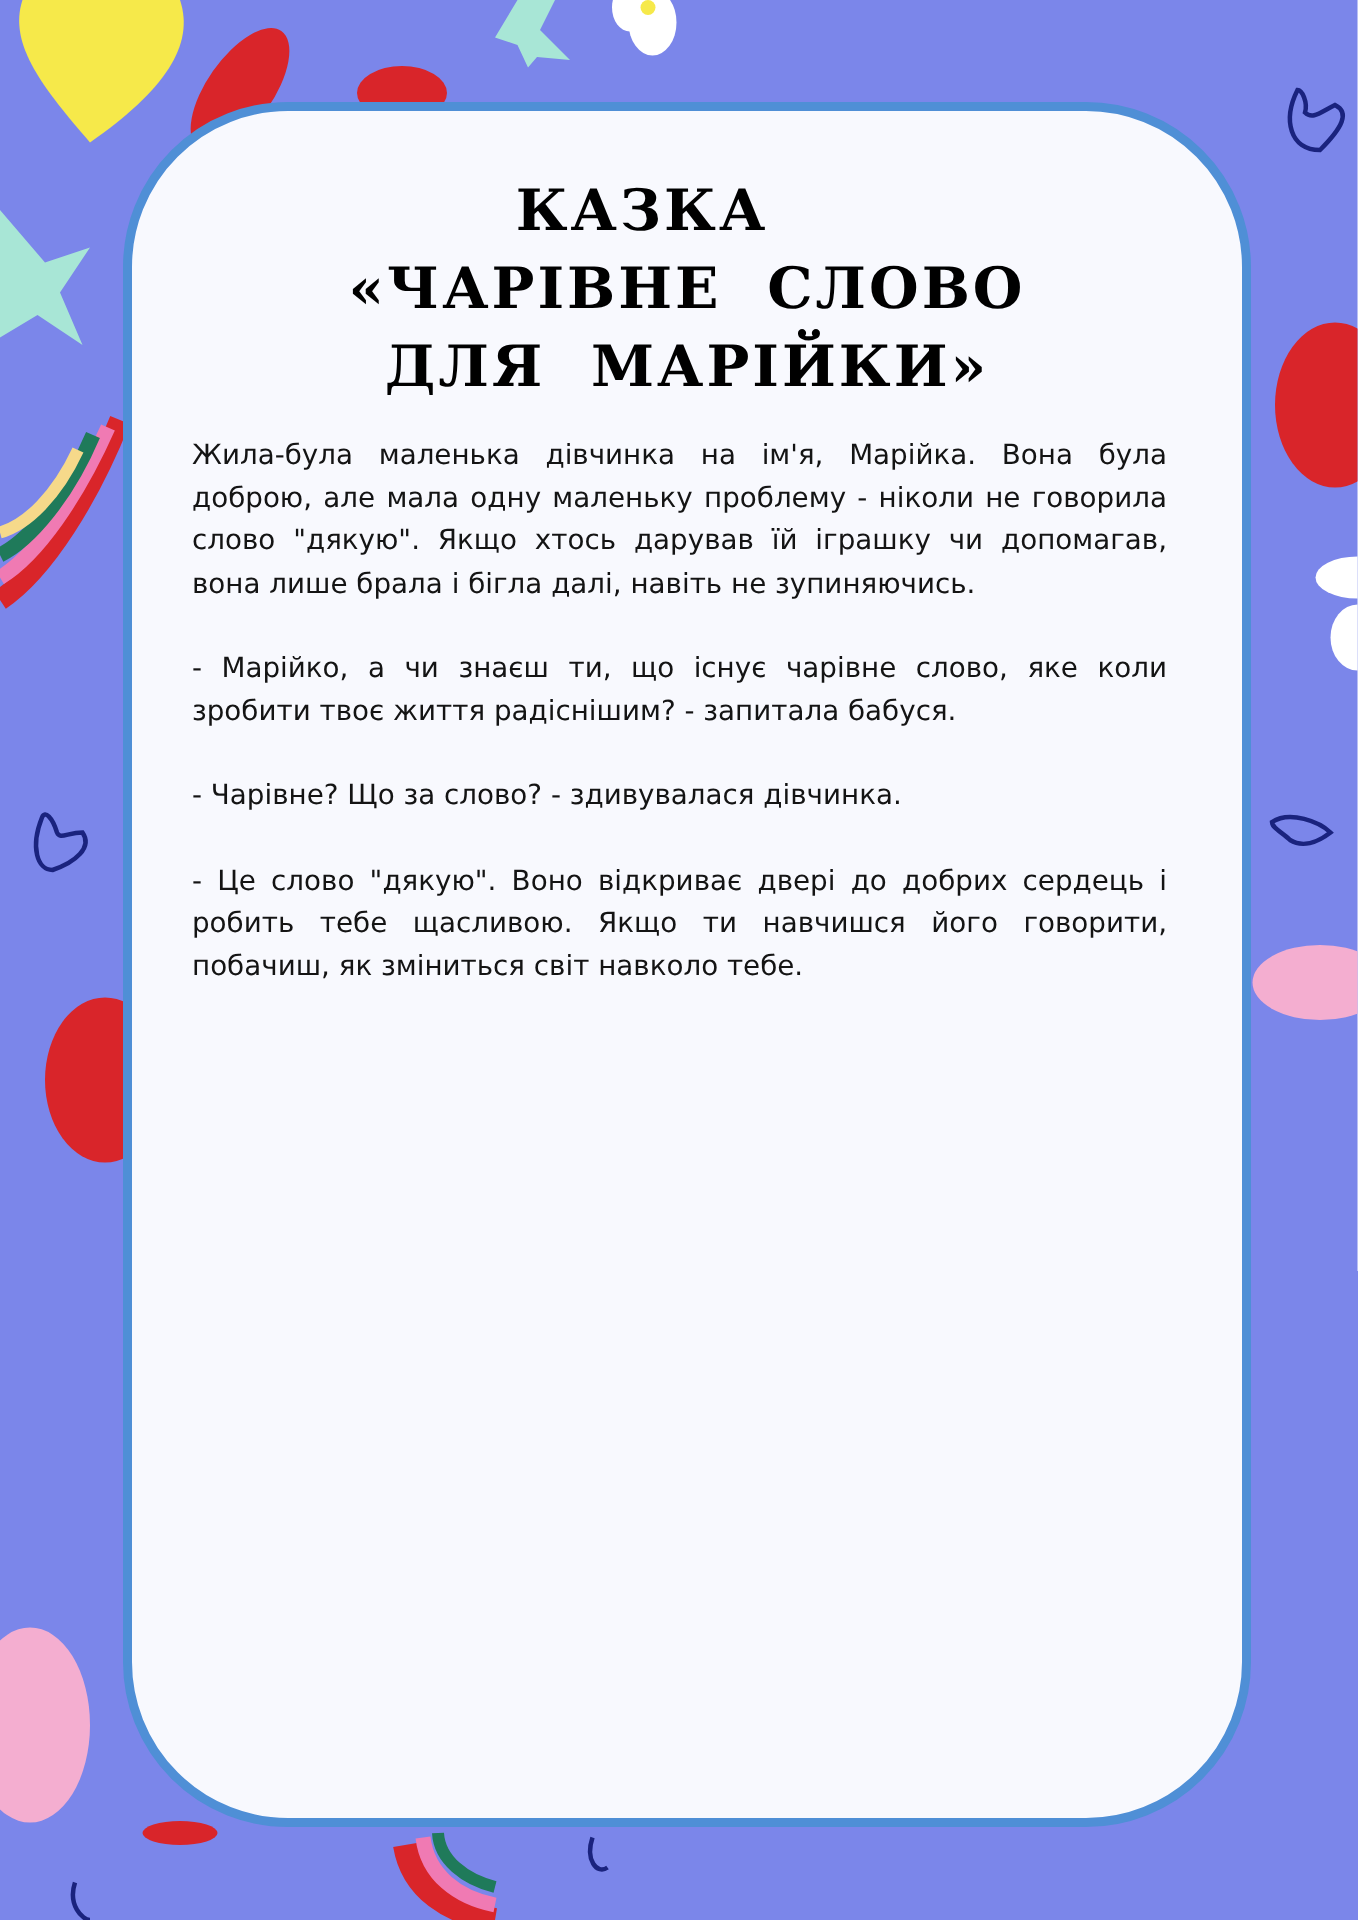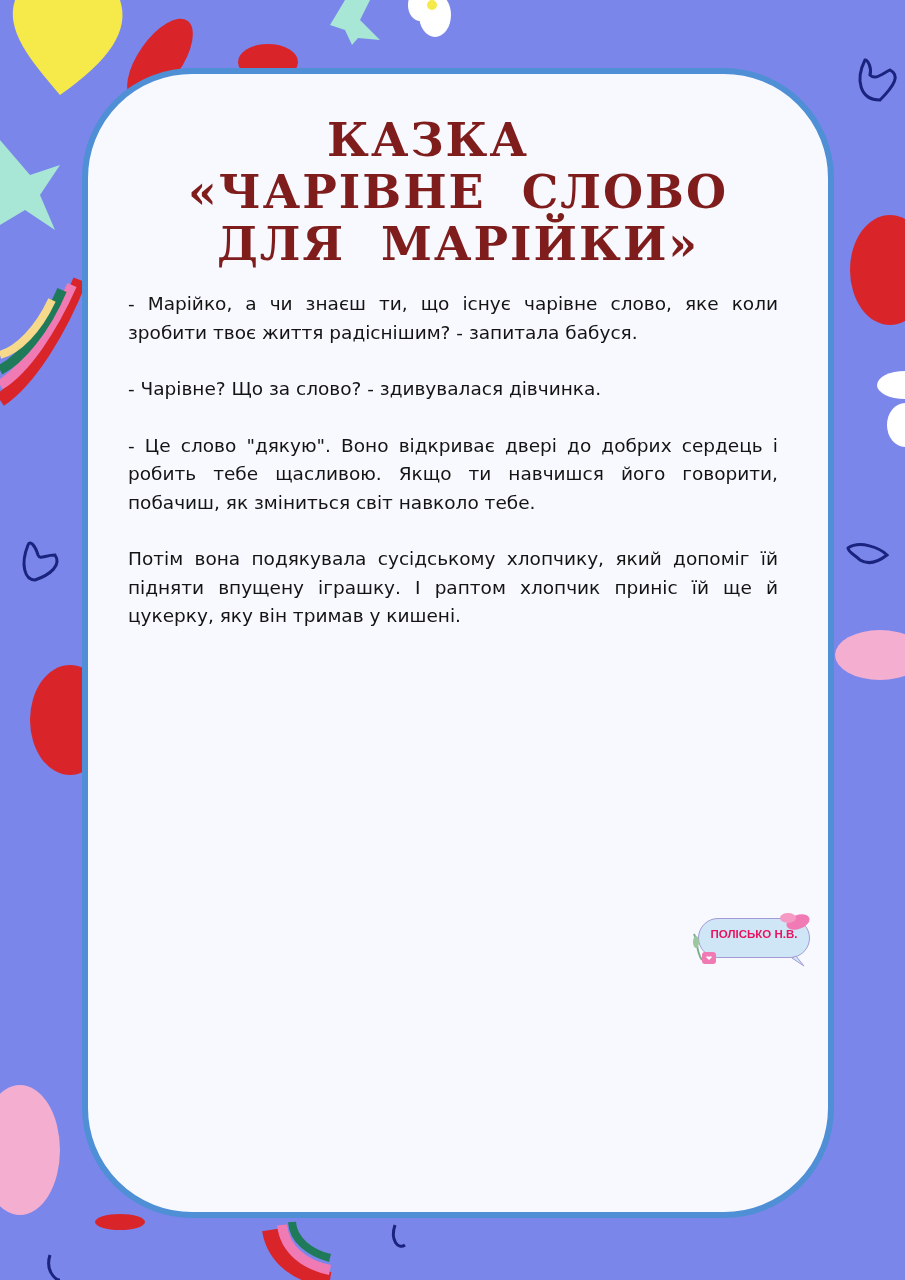--- a/index.html
+++ b/index.html
@@ -9,23 +9,23 @@
     font-family: "DejaVu Sans", sans-serif;
   }
   .deco { position: absolute; }
   .card {
     position: absolute; left: 82px; top: 68px; width: 752px; height: 1150px;
     background: #f8f9fe; border: 6px solid #4f8fd6; border-radius: 110px;
     box-sizing: border-box; overflow: hidden;
   }
   .title {
     position: absolute; left: 0; right: 0; top: 40px;
-    text-align: center; color: #7f1d1d;
+    text-align: center; color: #000000;
     font-family: "DejaVu Serif", serif; font-weight: bold;
-    font-size: 46px; line-height: 52px; letter-spacing: 2px;
+    font-size: 38px; line-height: 52px; letter-spacing: 2px;
   }
   .title .l1 { padding-right: 60px; }
   .title .l3 { }
   .body {
     position: absolute; left: 40px; top: 216px; width: 650px;
     color: #141414; font-size: 18.5px; line-height: 28.5px;
     font-family: "DejaVu Sans", sans-serif;
   }
   .body p { margin: 0 0 28px 0; text-align: justify; }
   .badge {
@@ -91,32 +91,19 @@
 </svg>
 
 <div class="card">
   <div class="title">
     <div class="l1">КАЗКА</div>
     <div class="l2" style="white-space:pre">«ЧАРІВНЕ  СЛОВО</div>
     <div class="l3" style="white-space:pre">ДЛЯ  МАРІЙКИ»</div>
   </div>
 
   <div class="body">
+    <p>Жила-була маленька дівчинка на ім'я, Марійка. Вона була доброю, але мала одну маленьку проблему - ніколи не говорила слово "дякую". Якщо хтось дарував їй іграшку чи допомагав, вона лише брала і бігла далі, навіть не зупиняючись.</p>
     <p>- Марійко, а чи знаєш ти, що існує чарівне слово, яке коли зробити твоє життя радіснішим? - запитала бабуся.</p>
     <p>- Чарівне? Що за слово? - здивувалася дівчинка.</p>
     <p>- Це слово "дякую". Воно відкриває двері до добрих сердець і робить тебе щасливою. Якщо ти навчишся його говорити, побачиш, як зміниться світ навколо тебе.</p>
-    <p>Потім вона подякувала сусідському хлопчику, який допоміг їй підняти впущену іграшку. І раптом хлопчик приніс їй ще й цукерку, яку він тримав у кишені.</p>
   </div>
 
-  <div class="badge">
-    <div class="bubble"></div>
-    <svg style="position:absolute;left:0;top:0" width="124" height="58">
-      <ellipse cx="110" cy="10" rx="12" ry="7" fill="#f07ab3" transform="rotate(-20 110 10)"></ellipse>
-      <ellipse cx="100" cy="6" rx="8" ry="5" fill="#f49ac4"></ellipse>
-      <path d="M6,22 C10,30 8,40 14,48" stroke="#7fb08a" stroke-width="2" fill="none"></path>
-      <ellipse cx="8" cy="30" rx="3" ry="6" fill="#9cc79f"></ellipse>
-      <rect x="14" y="40" width="14" height="12" rx="3" fill="#f07ab3"></rect>
-      <path d="M18,45 a2,2 0 0,1 3,0 a2,2 0 0,1 3,0 l-3,3z" fill="#ffffff"></path>
-      <path d="M108,44 L116,54 L104,46Z" fill="#cfe6f7" stroke="#a49ad6" stroke-width="1"></path>
-    </svg>
-    <div class="txt">ПОЛІСЬКО Н.В.</div>
-  </div>
 </div>
 
 </body></html>

